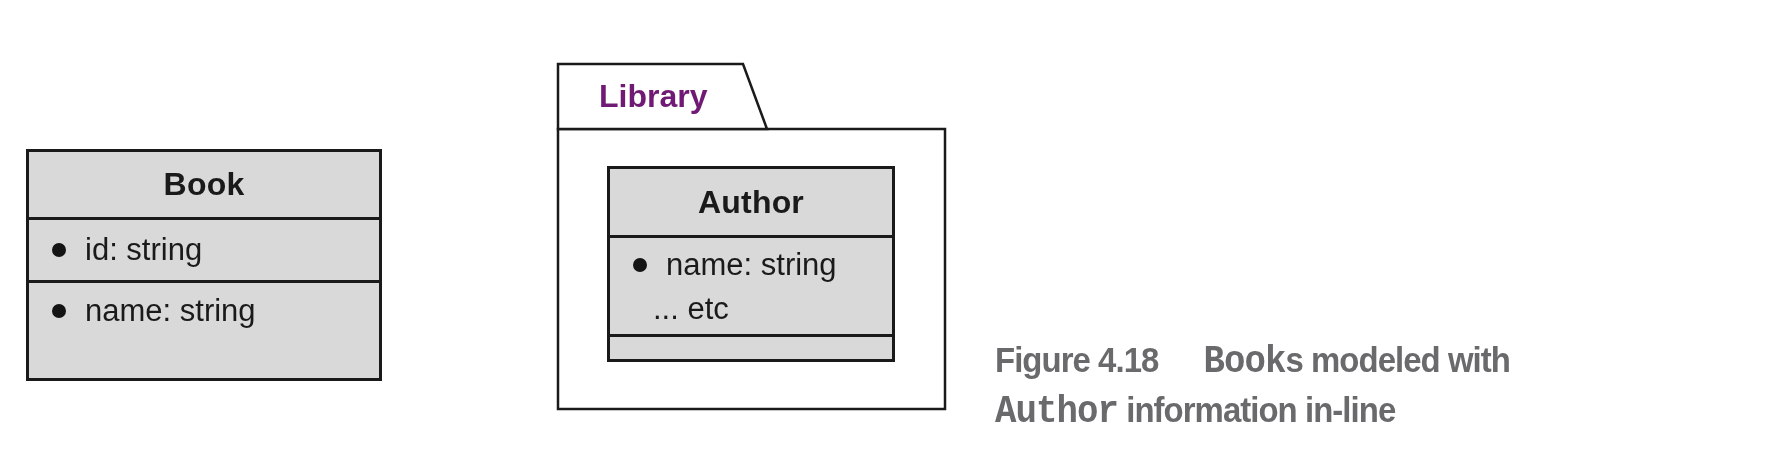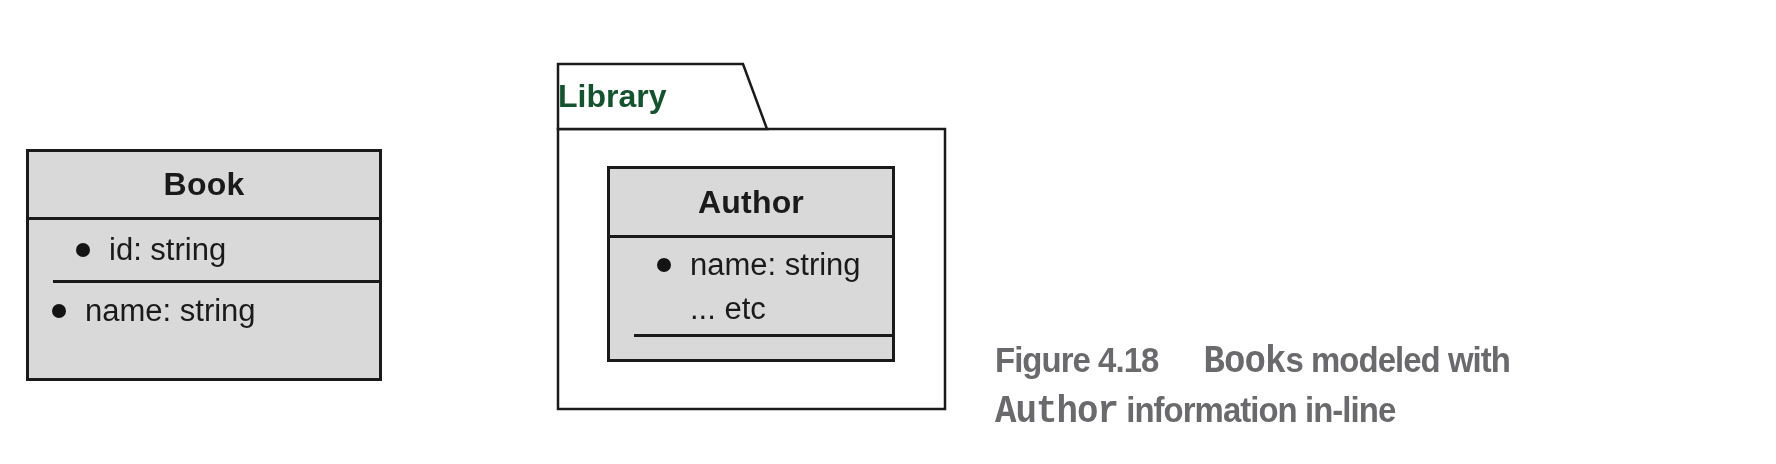--- a/index.html
+++ b/index.html
@@ -28,39 +28,38 @@
     justify-content: center;
     font-weight: bold;
     font-size: 32px;
     letter-spacing: 0.2px;
   }
   .uml-compartment {
     box-sizing: border-box;
   }
   .uml-compartment.sep {
     border-bottom: 3px solid #1a1a1a;
-    margin-left: 24px;
   }
   .attr-row {
     display: flex;
     align-items: center;
     font-size: 31px;
     padding-left: 23px;
     white-space: nowrap;
   }
   .attr-bullet {
     flex: none;
     width: 14px;
     height: 14px;
     border-radius: 50%;
     background: #141414;
     margin-right: 19px;
   }
   .attr-row.no-bullet {
-    padding-left: 56px;
+    padding-left: 43px;
   }
 
   
   .book-box { left: 26px; top: 149px; width: 356px; height: 232px; }
   .book-box .class-title { height: 68px; }
   .book-box .comp-1 { height: 63px; display: flex; align-items: center; }
   .book-box .comp-1 .attr-row { width: 100%; }
   .book-box .comp-2 { height: 95px; padding-top: 7px; }
   .book-box .comp-2 .attr-row { height: 42px; }
 
@@ -72,24 +71,25 @@
   .author-box .comp-empty { height: 22px; }
 
   
   .package-svg { position: absolute; left: 550px; top: 56px; }
   .package-tab-label {
     position: absolute;
     left: 558px; top: 64px;
     width: 186px; height: 65px;
     display: flex;
     align-items: center;
+    padding-left: 41px;
     box-sizing: content-box;
     font-weight: bold;
     font-size: 32px;
-    color: #14532d;
+    color: #701a75;
   }
 
   
   .figure-caption {
     position: absolute;
     left: 995px;
     top: 336px;
     width: 700px;
     color: #6a6a6c;
     font-weight: bold;

